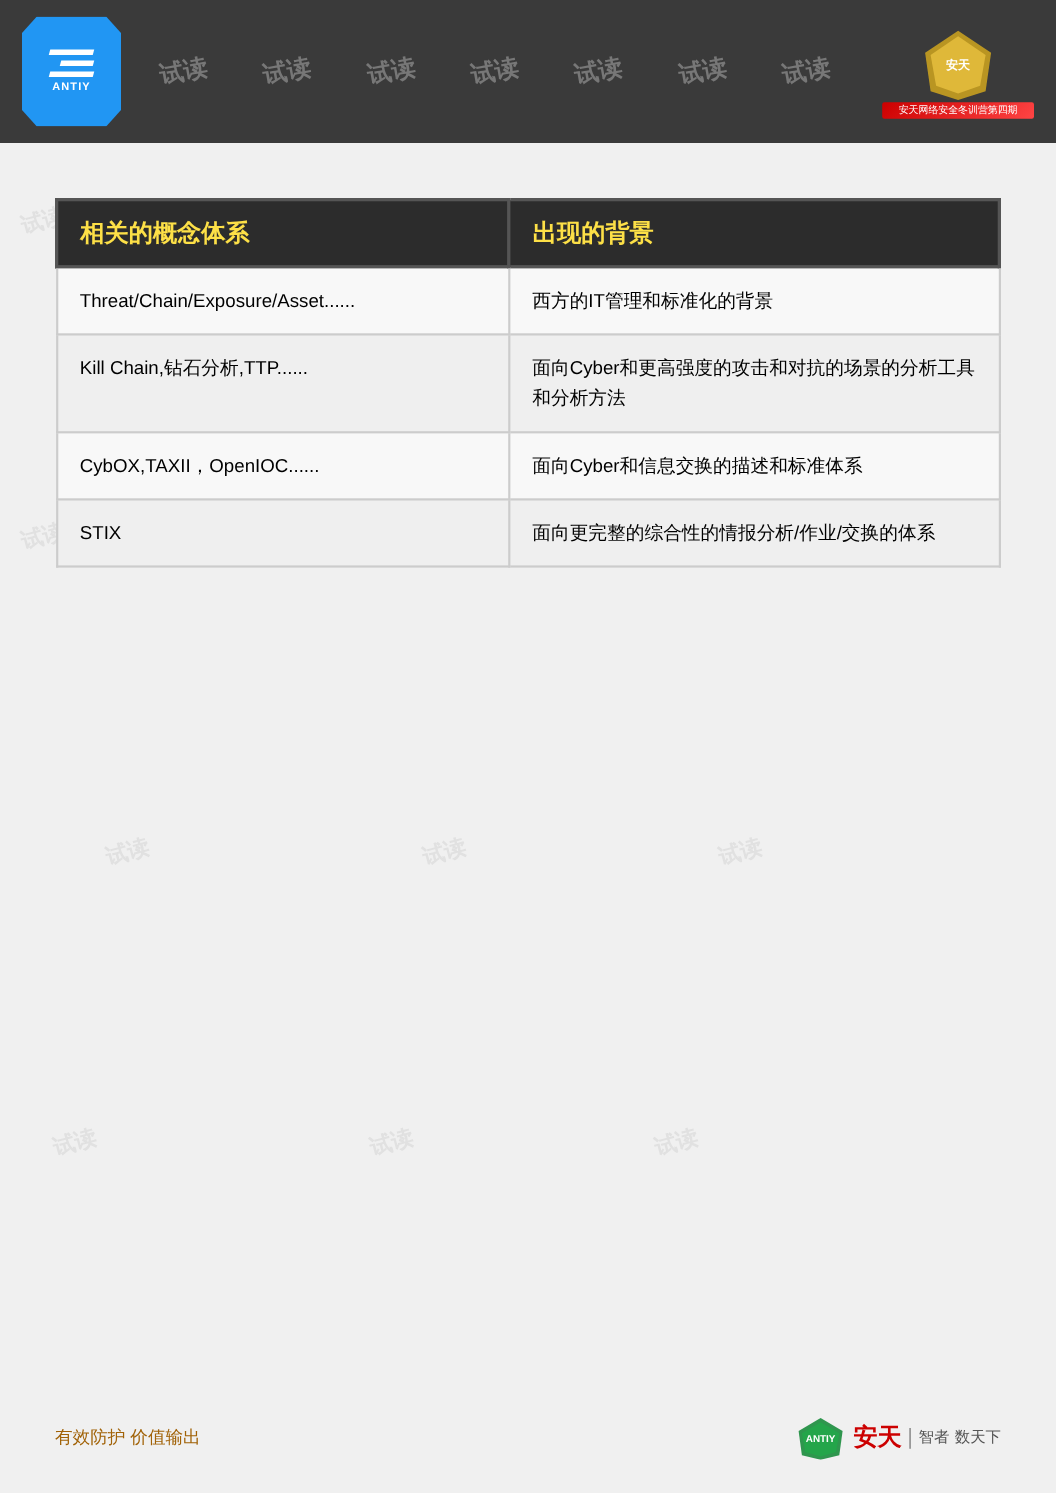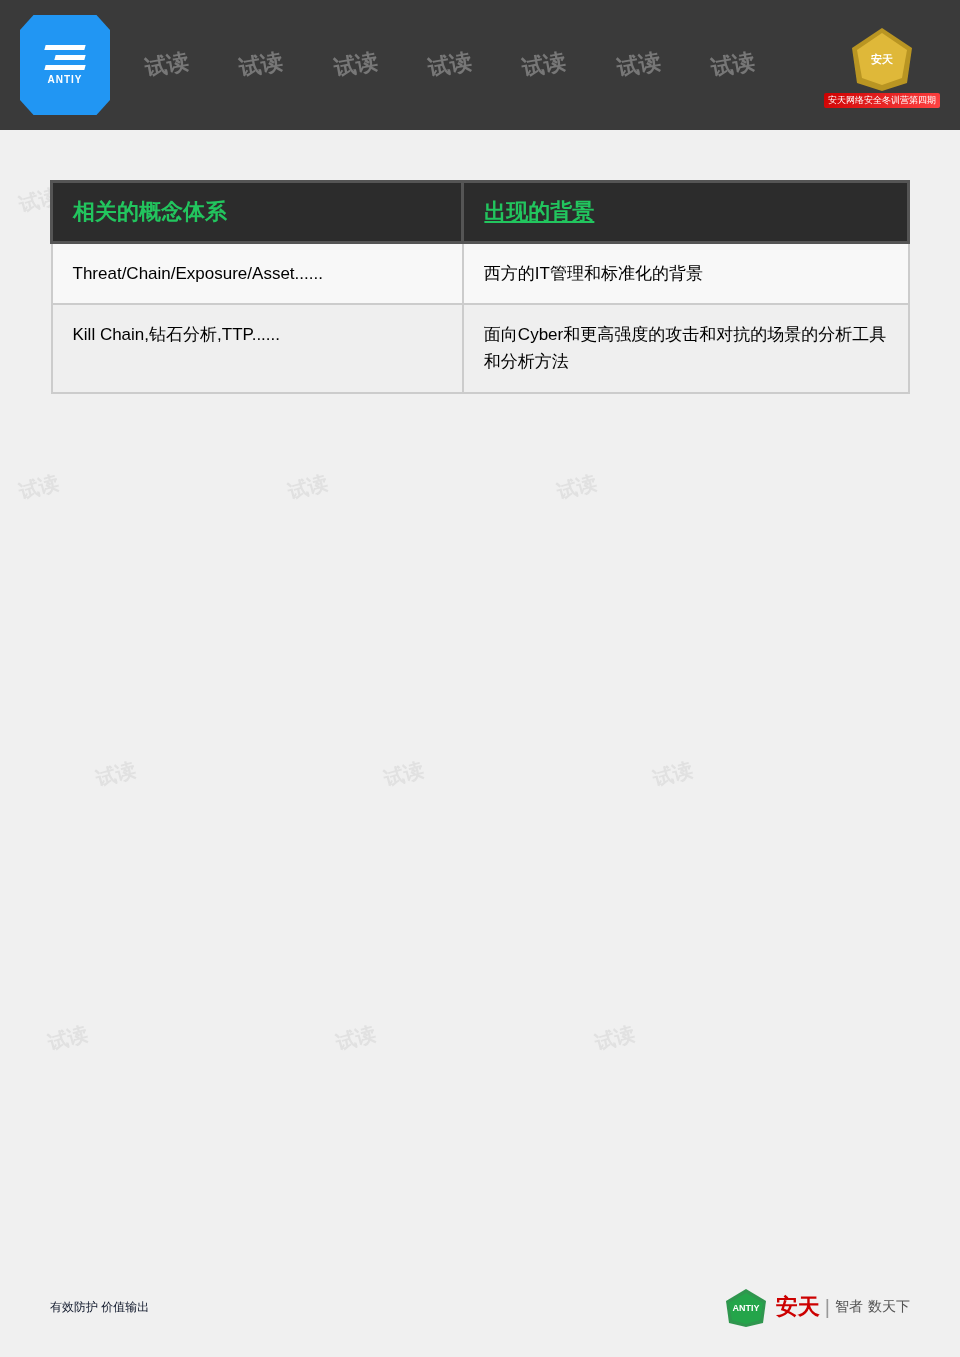--- a/index.html
+++ b/index.html
@@ -97,21 +97,21 @@
     .header-right-logo-img {
       width: 80px;
       height: 70px;
       position: relative;
     }
 
     .antiy-badge {
       background: linear-gradient(135deg, #cc0000, #ff4444);
       color: white;
       font-size: 9px;
-      padding: 1px 4px;
+      padding: 1px 15px;
       border-radius: 2px;
       white-space: nowrap;
     }
 
     
     .main-content {
       padding: 40px 50px;
       position: relative;
     }
 
@@ -139,21 +139,21 @@
     .concept-table {
       width: 100%;
       border-collapse: collapse;
       position: relative;
       z-index: 2;
       margin-top: 10px;
     }
 
     .concept-table th {
       background: #2c2c2c;
-      color: #22c55e;
+      color: #fde047;
       font-size: 22px;
       font-weight: bold;
       padding: 14px 20px;
       text-align: left;
       border: 3px solid #555;
       font-family: 'Microsoft YaHei', 'Arial', sans-serif;
     }
 
     .concept-table td {
       background: #f8f8f8;
@@ -168,39 +168,38 @@
     .concept-table tr:nth-child(even) td {
       background: #efefef;
     }
 
     .col-left {
       width: 48%;
     }
 
     .col-right {
       width: 52%;
-      text-decoration: underline;
     }
 
     
     .footer {
       position: absolute;
       bottom: 30px;
       left: 0;
       right: 0;
       display: flex;
       align-items: center;
       justify-content: space-between;
       padding: 0 50px;
       z-index: 2;
     }
 
     .footer-text {
-      font-size: 12px;
-      color: #0f172a;
+      font-size: 16px;
+      color: #a16207;
       font-family: 'Microsoft YaHei', sans-serif;
     }
 
     .footer-logo {
       display: flex;
       align-items: center;
       gap: 5px;
     }
 
     .footer-logo-left {
@@ -295,20 +294,28 @@
     </thead>
     <tbody id="table-body">
     <tr>
           <td>Threat/Chain/Exposure/Asset......</td>
           <td>西方的IT管理和标准化的背景</td>
         </tr>
         <tr>
           <td>Kill Chain,钻石分析,TTP......</td>
           <td>面向Cyber和更高强度的攻击和对抗的场景的分析工具和分析方法</td>
         </tr>
+        <tr>
+          <td>CybOX,TAXII，OpenIOC......</td>
+          <td>面向Cyber和信息交换的描述和标准体系</td>
+        </tr>
+        <tr>
+          <td>STIX</td>
+          <td>面向更完整的综合性的情报分析/作业/交换的体系</td>
+        </tr>
       </tbody>
   </table>
 </div>
 
 <div class="footer">
   <span class="footer-text">有效防护 价值输出</span>
   <div class="footer-logo">
     <div class="footer-logo-left">
       <svg class="footer-logo-icon" width="50" height="40" viewBox="0 0 50 40" xmlns="http://www.w3.org/2000/svg">
         <polygon points="25,2 45,14 42,36 25,40 8,36 5,14" fill="#1a8c3c" opacity="0.9"></polygon>

